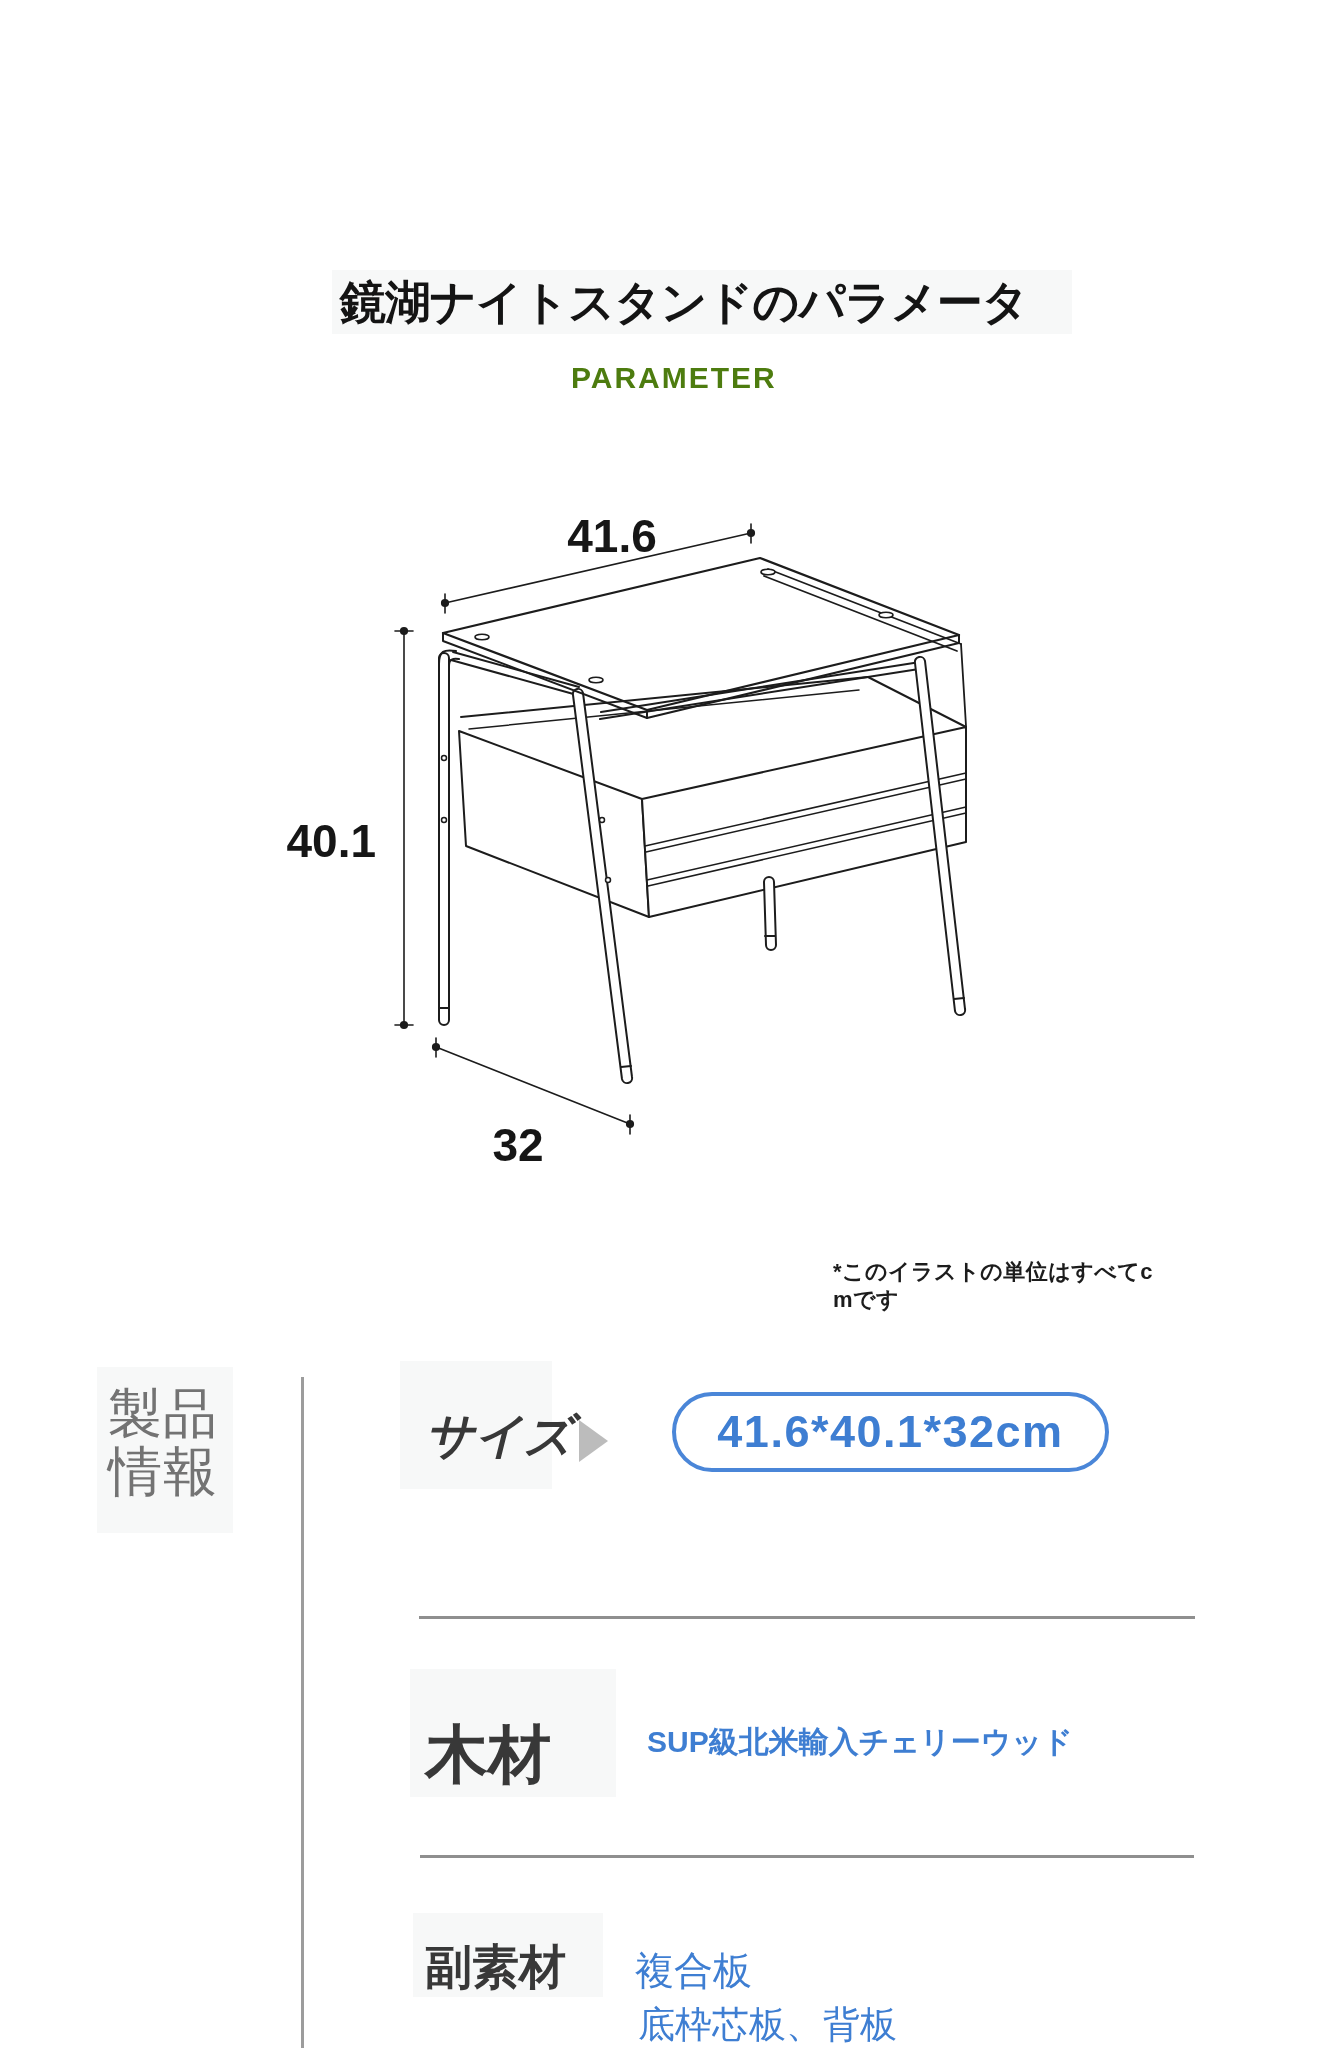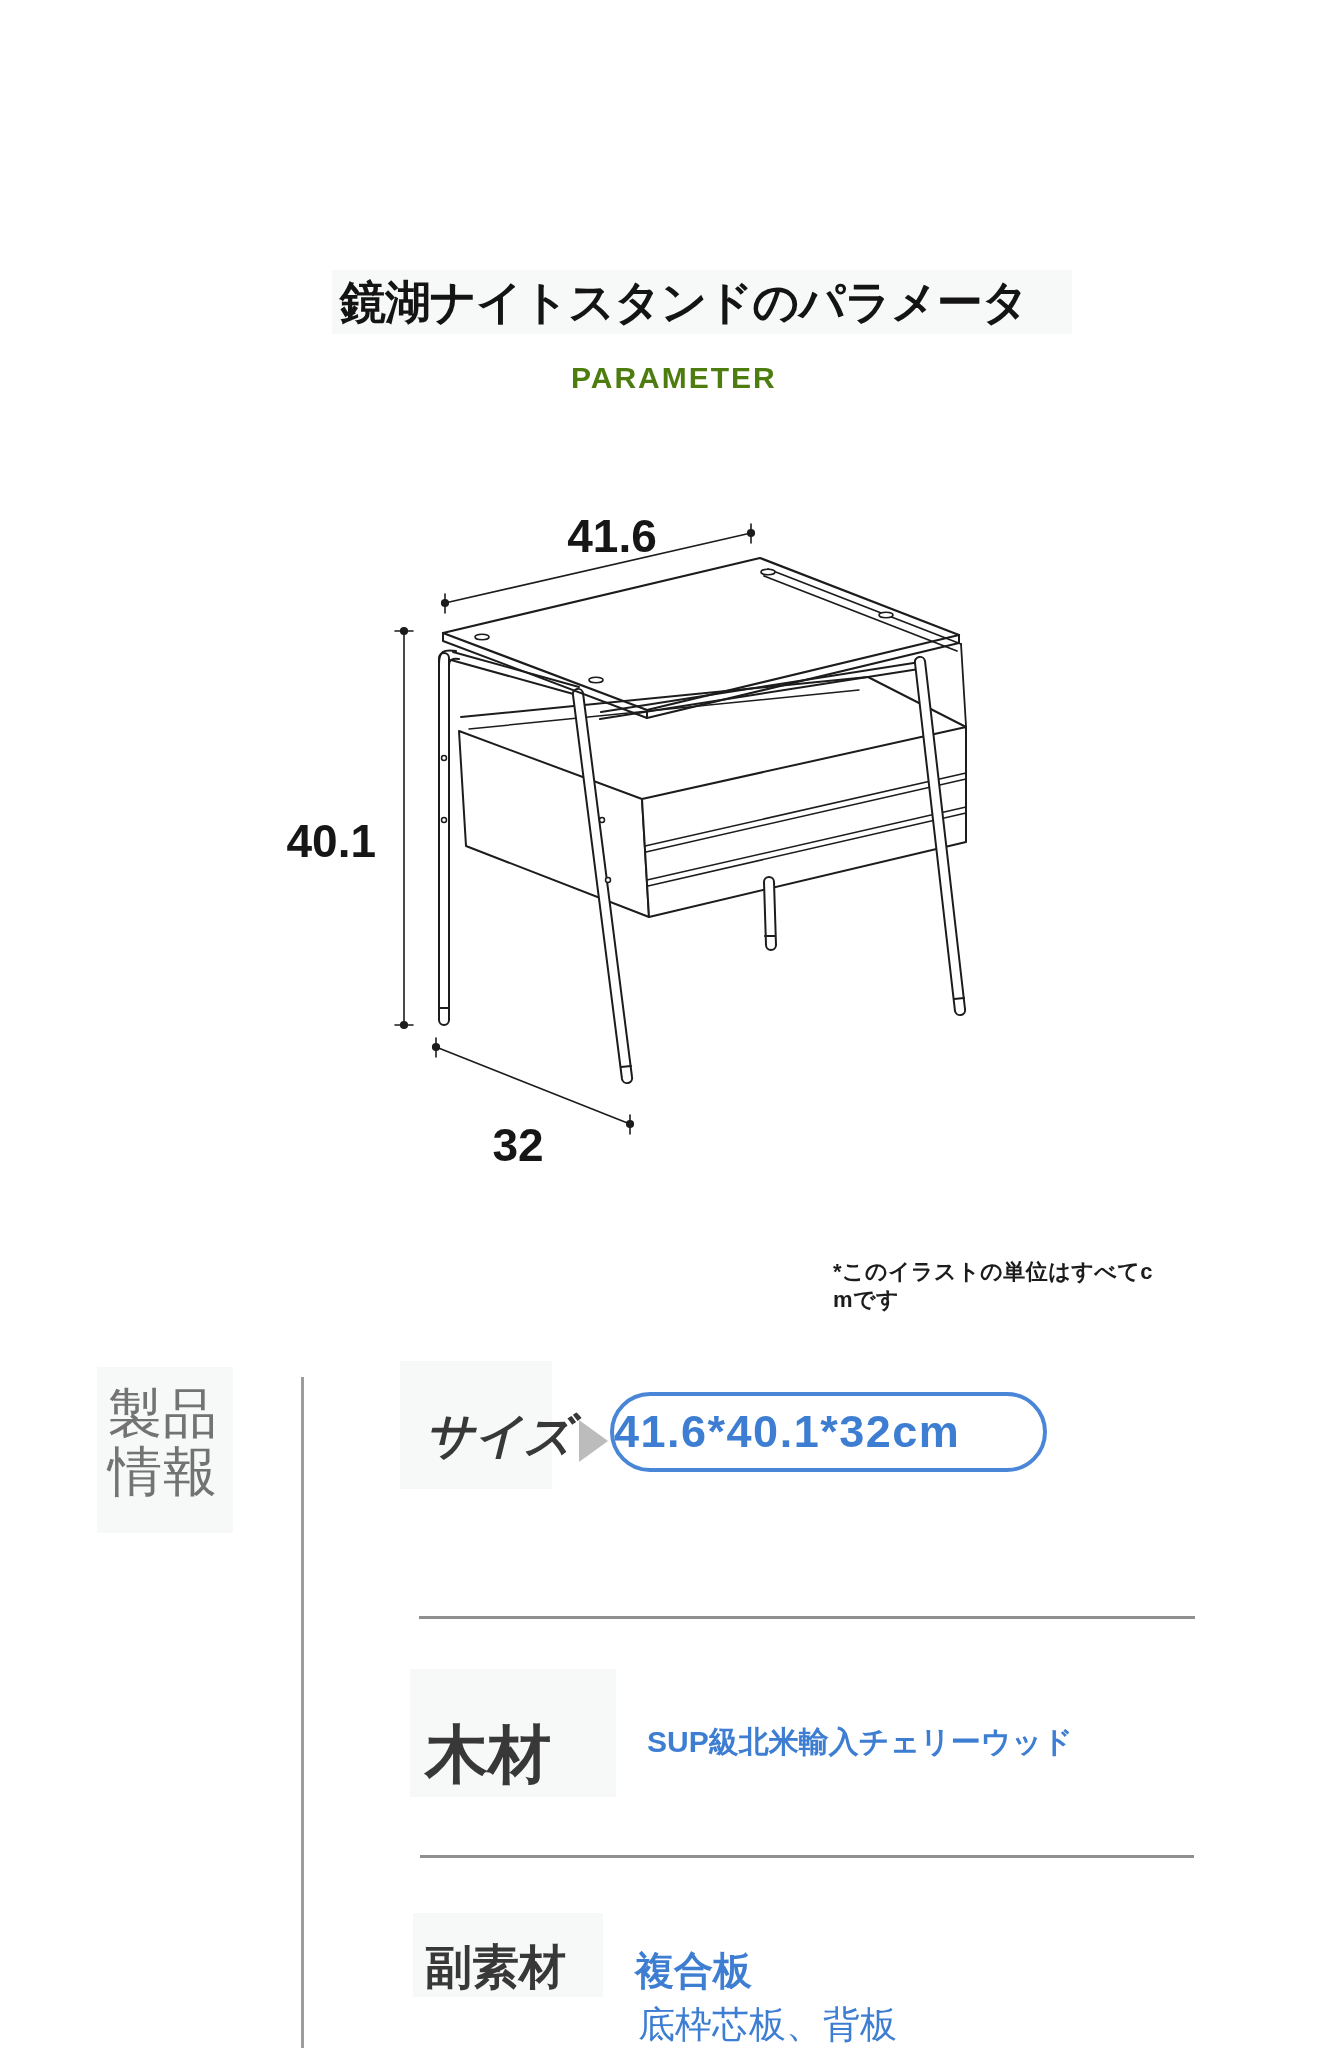--- a/index.html
+++ b/index.html
@@ -11,22 +11,22 @@
   .subtitle{left:571px;top:361px;font-size:30px;font-weight:700;color:#4d7c0f;letter-spacing:2px;white-space:nowrap;}
   .diagram-svg{left:260px;top:500px;width:780px;height:720px;}
   .dim-text{font-family:"Liberation Sans","DejaVu Sans",sans-serif;font-size:46px;font-weight:600;fill:#161616;}
   .note{left:833px;top:1258px;width:340px;font-size:22px;font-weight:700;color:#1c1c1c;line-height:28px;letter-spacing:0.5px;}
   .section-title{left:108px;top:1384px;font-size:54px;font-weight:400;color:#737373;line-height:58px;letter-spacing:1px;}
   .v-divider{left:301px;top:1377px;width:3px;height:671px;background:#9c9c9c;}
   .h-divider{height:3px;background:#8f8f8f;}
   .row-label{font-size:48px;font-weight:800;color:#383838;white-space:nowrap;}
   .blue-val{color:#3e7ed2;white-space:nowrap;}
   .tri-right{width:0;height:0;border-top:21px solid transparent;border-bottom:21px solid transparent;border-left:29px solid #bcbcbc;}
-  .pill{left:610px;top:1392px;width:429px;height:72px;border:4px solid #4a86d8;border-radius:44px;
-        display:flex;align-items:center;}
+  .pill{left:672px;top:1392px;width:429px;height:72px;border:4px solid #4a86d8;border-radius:44px;
+        display:flex;align-items:center;justify-content:center;}
   .pill span{font-size:45px;font-weight:700;color:#3e7ed2;letter-spacing:1.5px;white-space:nowrap;}
 </style>
 </head>
 <body>
 
 <div class="page">
 
   <div class="abs faint" style="left:332px;top:270px;width:740px;height:64px;"></div>
   <div class="abs faint" style="left:97px;top:1367px;width:136px;height:166px;"></div>
   <div class="abs faint" style="left:400px;top:1361px;width:152px;height:128px;"></div>
@@ -150,16 +150,16 @@
   </div>
 
   <div class="abs h-divider" style="left:419px;top:1616px;width:776px;"></div>
 
   <div class="abs row-label" style="left:425px;top:1712px;font-size:63px;">木材</div>
   <div class="abs blue-val" style="left:647px;top:1722px;font-size:30px;font-weight:800;">SUP級北米輸入チェリーウッド</div>
 
   <div class="abs h-divider" style="left:420px;top:1855px;width:774px;"></div>
 
   <div class="abs row-label" style="left:425px;top:1936px;font-size:47px;">副素材</div>
-  <div class="abs blue-val" style="left:635px;top:1944px;font-size:39px;font-weight:700;">複合板</div>
+  <div class="abs blue-val" style="left:635px;top:1944px;font-size:39px;font-weight:400;">複合板</div>
   <div class="abs blue-val" style="left:638px;top:2000px;font-size:37px;font-weight:400;">底枠芯板、背板</div>
 
 </div>
 
 </body></html>

